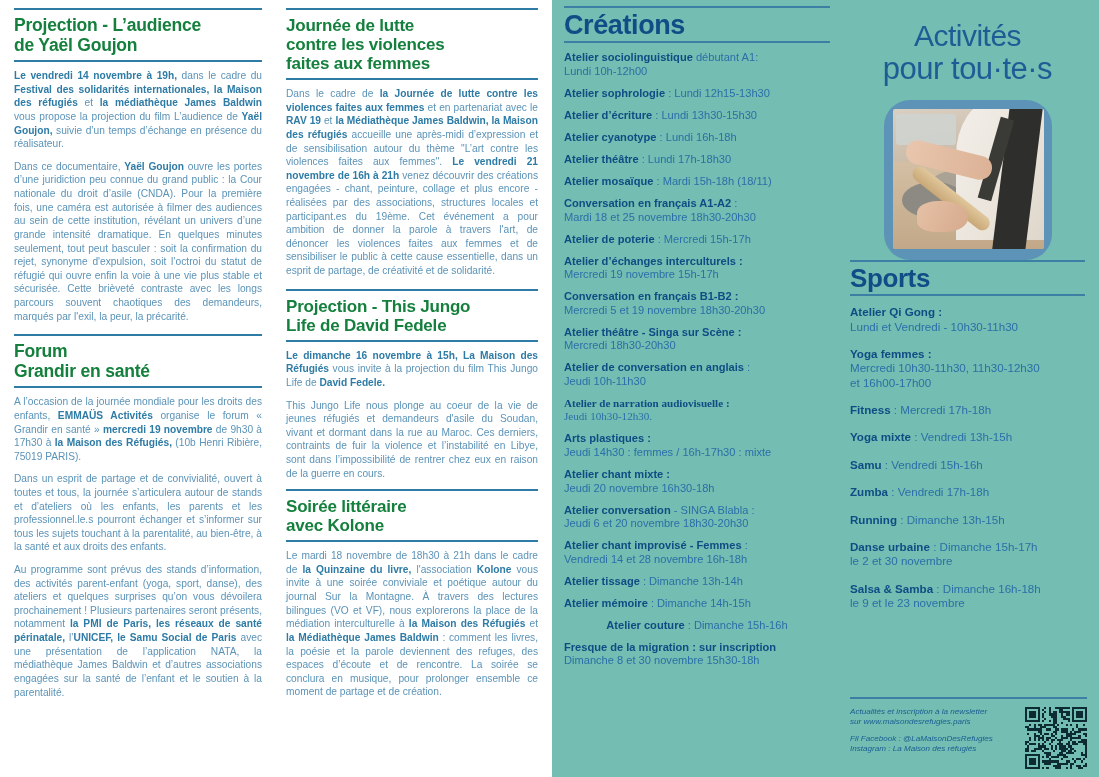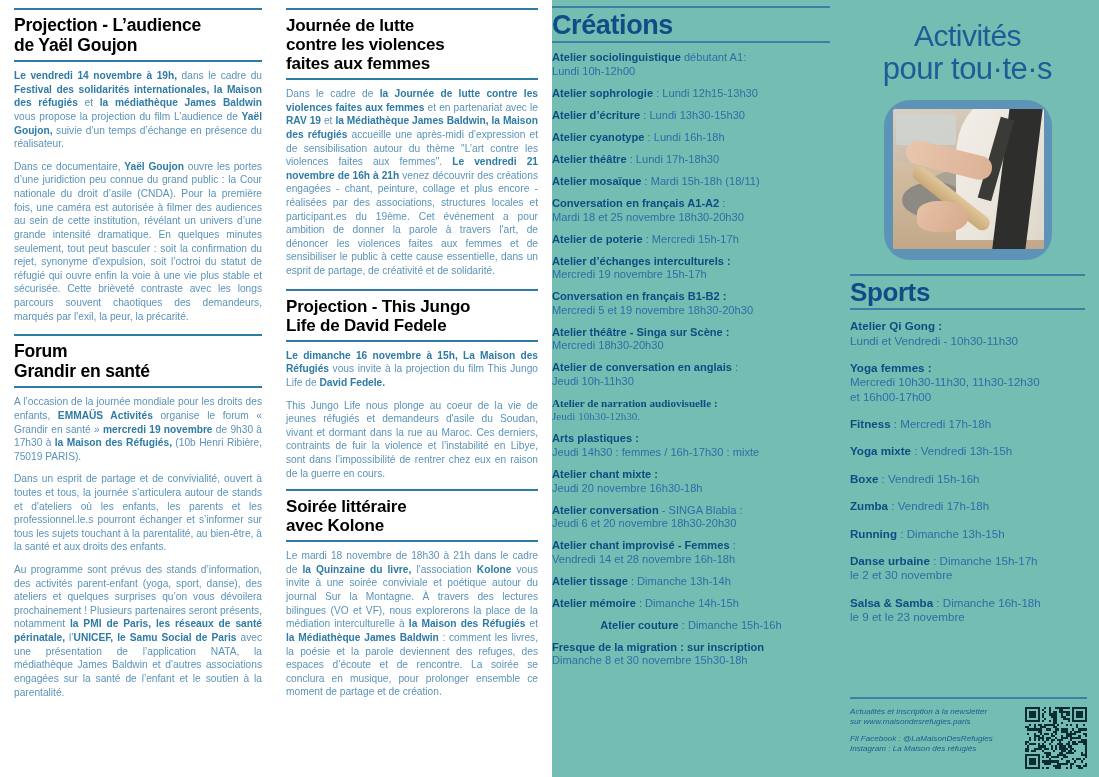--- a/index.html
+++ b/index.html
@@ -14,21 +14,21 @@
   
   .white-area {
     width: 552px; height: 777px; background: #ffffff;
     display: flex; padding: 8px 0 0 0;
   }
   .col { width: 276px; padding: 0 14px; }
   .col-2 { padding-left: 10px; }
 
   
   .sec-head {
-    color: #000000;
+    color: #15803d;
     font-weight: 800;
     font-size: 17.5px;
     line-height: 1.12;
     letter-spacing: -0.2px;
     border-top: 2.5px solid #2E7BA6;
     border-bottom: 2px solid #2E7BA6;
     padding: 6px 0 5px 0;
     margin-bottom: 7px;
   }
   .sec-head.tight { font-size: 17px; }
@@ -44,21 +44,21 @@
   p.body b { color: #2E7BA6; font-weight: 700; }
   p.body:last-child { margin-bottom: 0; }
 
   
   .teal {
     width: 547px; height: 777px;
     background: #73BDB2;
     display: flex;
     padding-top: 6px;
   }
-  .col-creations { width: 292px; padding: 0 14px 0 0; }
+  .col-creations { width: 292px; padding: 0 14px 0 12px; }
   .col-right { width: 255px; padding: 0 14px 0 6px; position: relative; }
 
   .teal-head {
     color: #114C87;
     font-weight: 800;
     font-size: 27px;
     line-height: 1.05;
     letter-spacing: -0.4px;
     border-top: 2.5px solid #3B7FA5;
     border-bottom: 2px solid #3B7FA5;
@@ -253,30 +253,30 @@
           <div class="clay"></div>
           <div class="shirt"></div>
           <div class="apron"></div>
           <div class="apron2"></div>
           <div class="arm"></div>
           <div class="rollpin"></div>
           <div class="hand"></div>
         </div>
       </div>
 
-      <div class="teal-head sports-head" style="margin-top: 14px; white-space: pre-line;">Sports</div>
+      <div class="teal-head sports-head" style="white-space: pre-line;">Sports</div>
       <div class="sports-list">
           <div class="act" style="white-space: pre-line;"><b>Atelier Qi Gong :</b><span>
 Lundi et Vendredi - 10h30-11h30</span></div>
           <div class="act" style="white-space: pre-line;"><b>Yoga femmes :</b><span>
 Mercredi 10h30-11h30,  11h30-12h30
 et 16h00-17h00</span></div>
           <div class="act" style="white-space: pre-line;"><b>Fitness</b><span> : Mercredi 17h-18h</span></div>
           <div class="act" style="white-space: pre-line;"><b>Yoga mixte</b><span> : Vendredi 13h-15h</span></div>
-          <div class="act" style="white-space: pre-line;"><b>Boxe</b><span> : Vendredi 15h-16h</span></div>
+          <div class="act" style="white-space: pre-line;"><b>Samu</b><span> : Vendredi 15h-16h</span></div>
           <div class="act" style="white-space: pre-line;"><b>Zumba</b><span> : Vendredi 17h-18h</span></div>
           <div class="act" style="white-space: pre-line;"><b>Running</b><span> : Dimanche 13h-15h</span></div>
           <div class="act" style="white-space: pre-line;"><b>Danse urbaine</b><span> : Dimanche 15h-17h
 le 2 et 30 novembre</span></div>
           <div class="act" style="white-space: pre-line;"><b>Salsa &amp; Samba</b><span> : Dimanche 16h-18h
 le 9 et le 23 novembre</span></div>
         </div>
 
       <div class="footer">
         <div class="footer-text">

